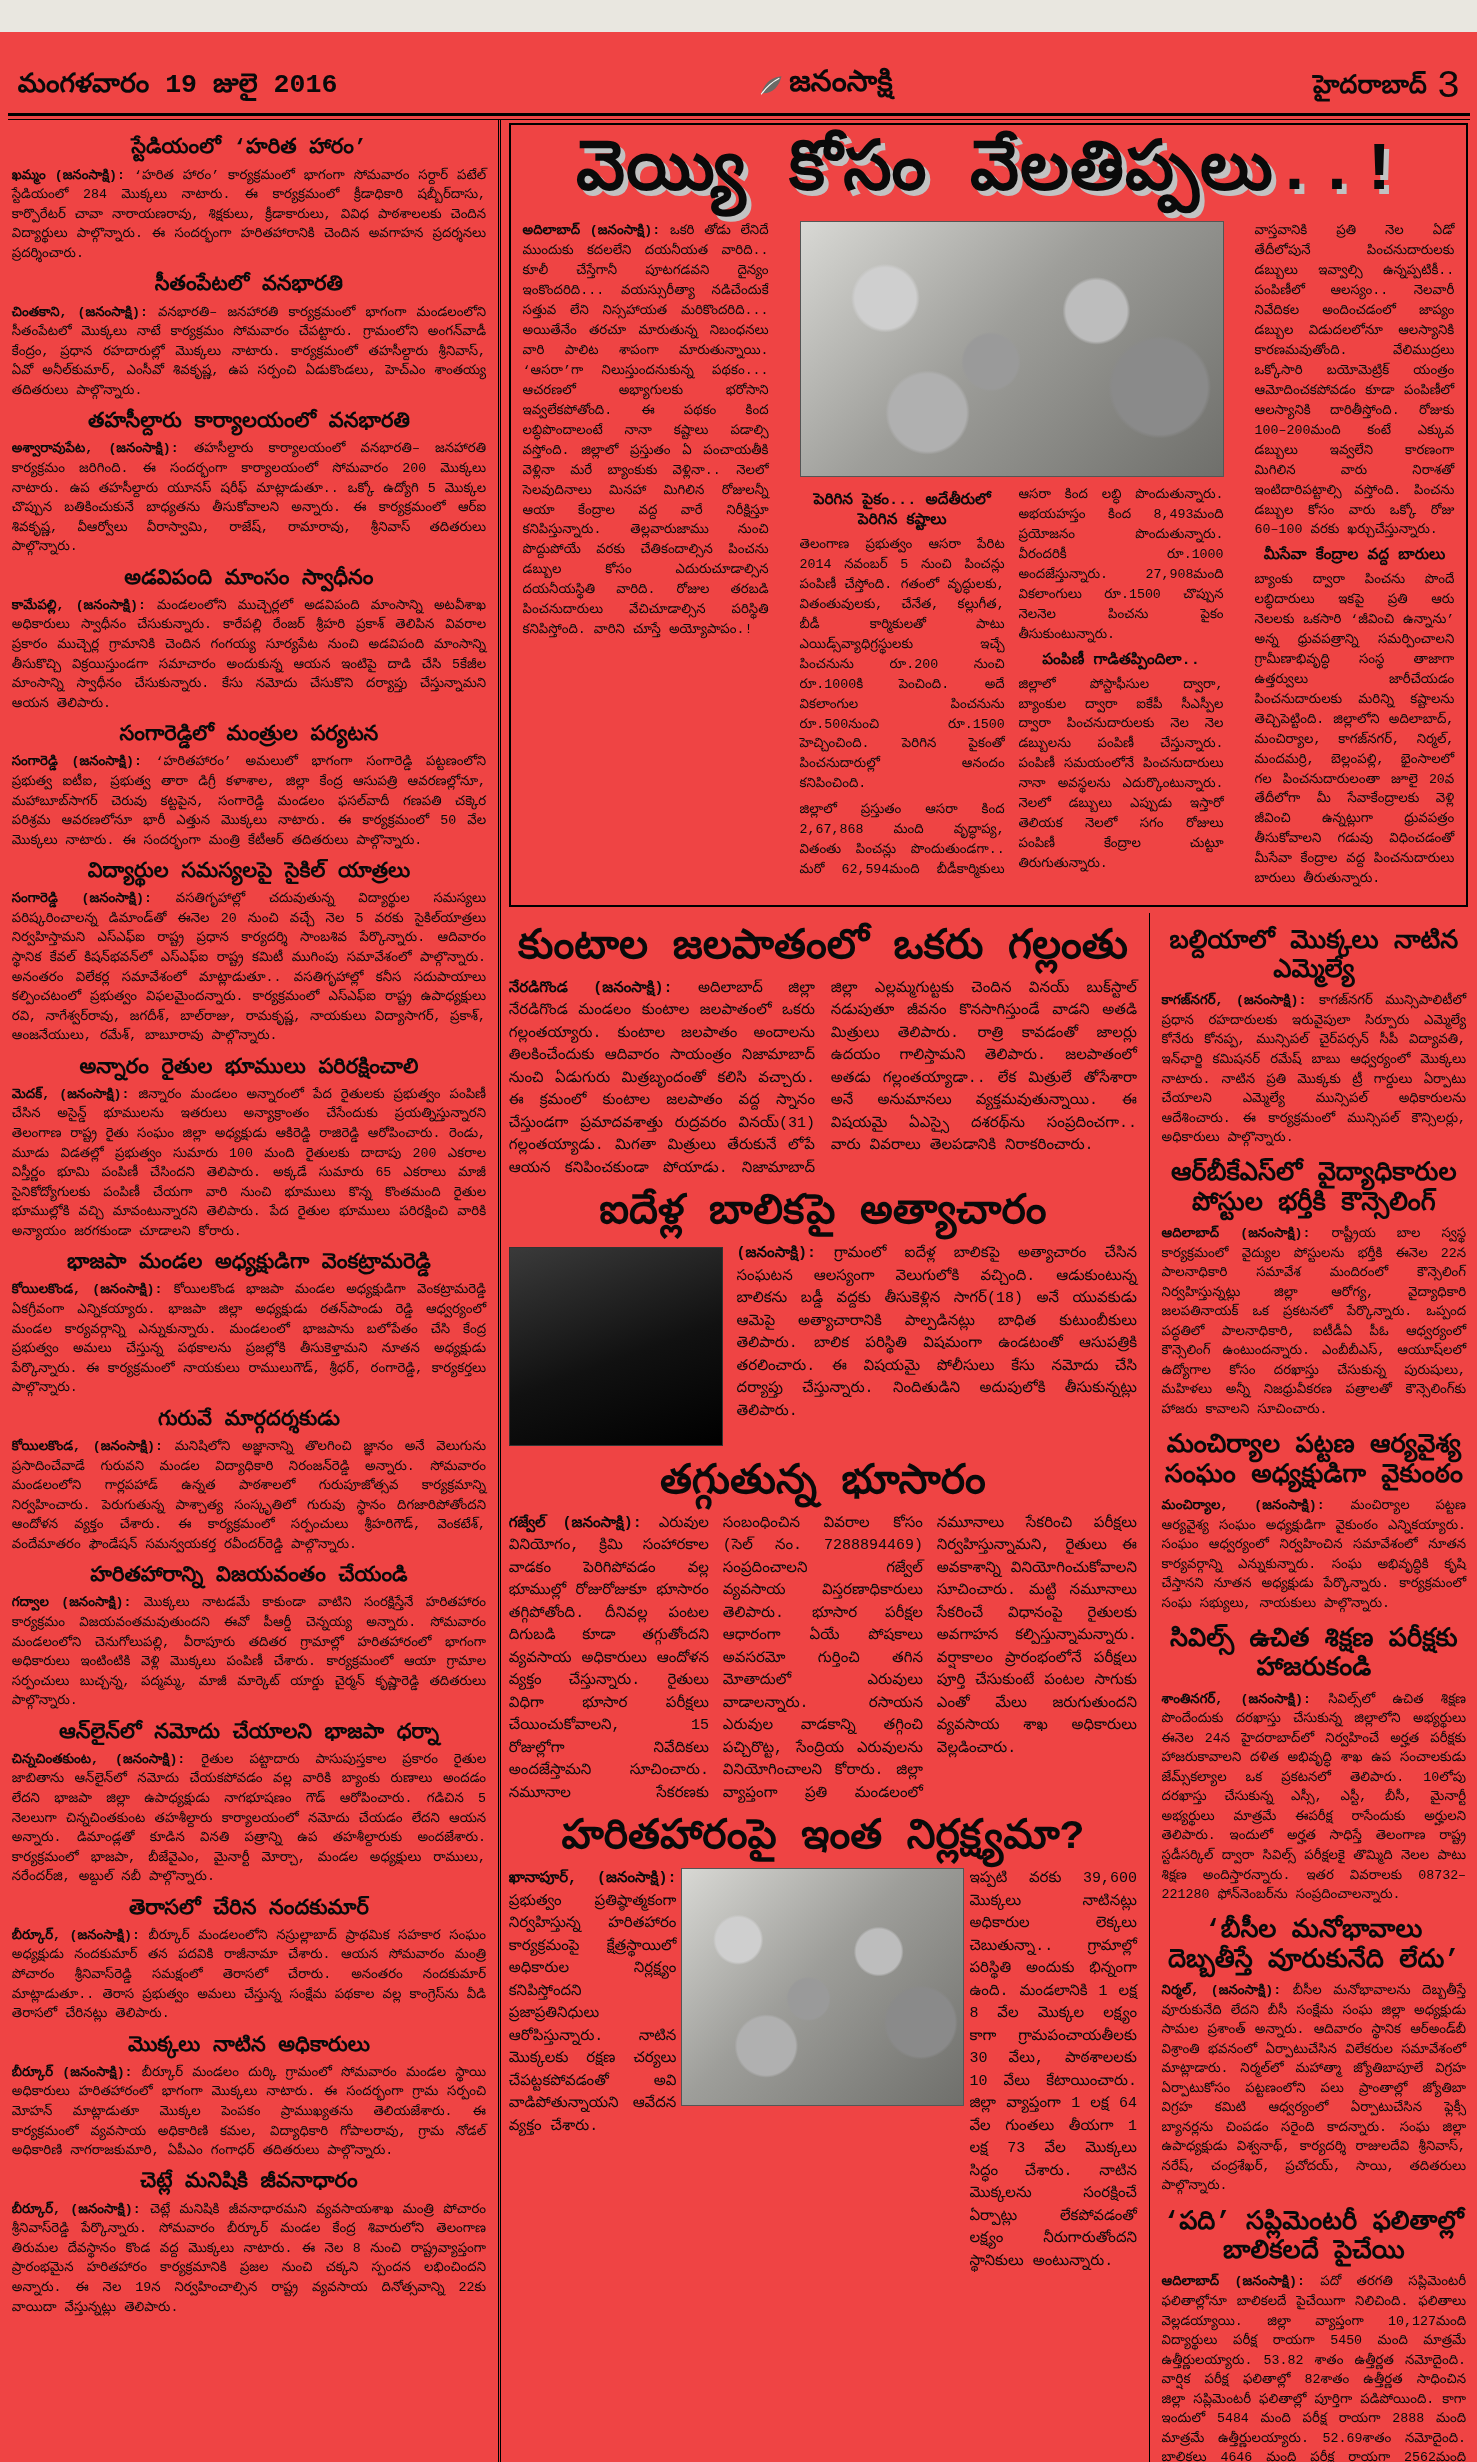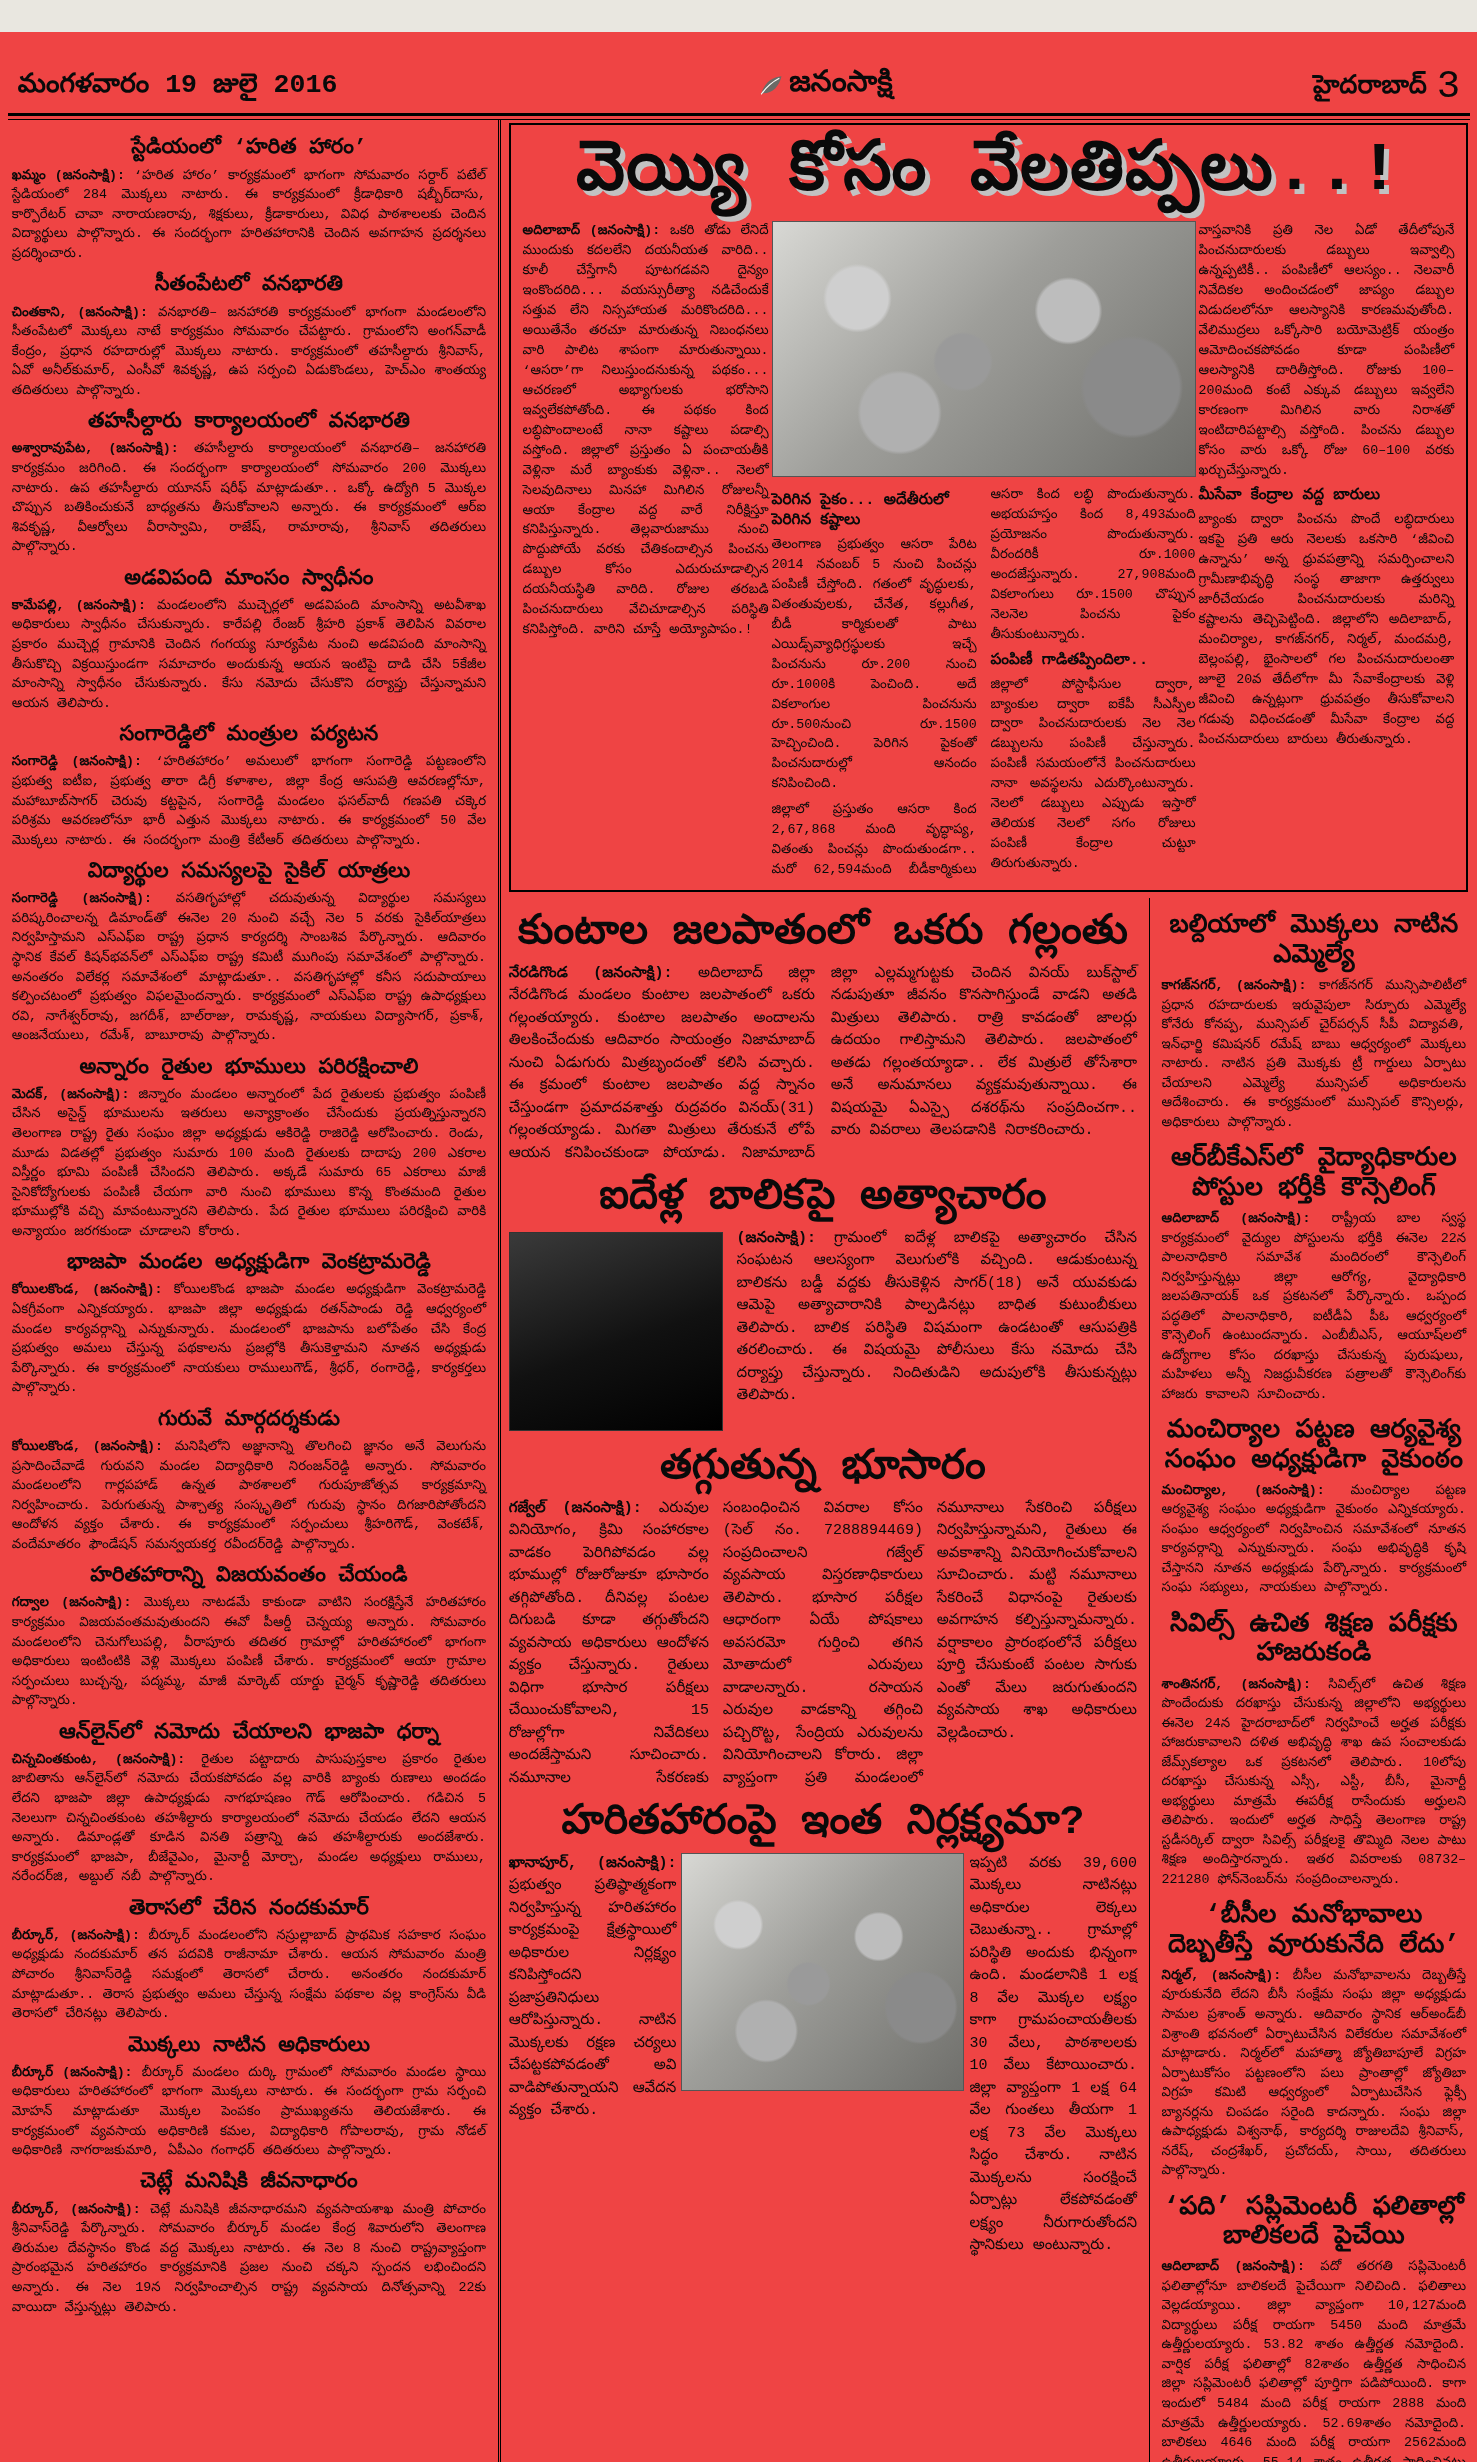--- a/index.html
+++ b/index.html
@@ -18,24 +18,24 @@
   .col-left{width:493px;box-sizing:border-box;padding:5.9px 11.8px 0 3.9px;border-right:3px double #000;}
   .col-right-area{flex:1;box-sizing:border-box;padding:0 2px 0 7.9px;}
   
   .art h2{font-size:21px;line-height:1.12;text-align:center;font-weight:800;margin:9.9px 0 5.9px;}
   .art p{font-size:13.3px;line-height:1.47;text-align:justify;margin:0 0 3.9px;}
   .art b.dl{font-weight:800;}
   
   .mainbox{border:2px solid #000;margin-top:3px;padding:5.9px 11.8px 9.9px;box-sizing:border-box;}
   .mainbox .bigh{font-size:69px;font-weight:800;text-align:center;letter-spacing:1px;
       margin:3.9px 0 13.8px;text-shadow:4.9px 4.9px 0 #c2c2c2;line-height:1.05;}
-  .mbody{display:flex;gap:3px;}
+  .mbody{display:flex;gap:31px;}
   .mc1{width:246px;} .mcm{width:424px;} .mc4{flex:1;}
   .mbody p{font-size:13.3px;line-height:1.5;text-align:justify;margin:0 0 5.9px;}
-  .subh{font-size:15.3px;font-weight:800;margin:5.9px 0 3.9px;}
+  .subh{font-size:15.3px;font-weight:800;text-align:center;margin:5.9px 0 3.9px;}
   .photo{background:
       radial-gradient(circle at 20% 30%, #cfcfcf 0 8%, transparent 9%),
       radial-gradient(circle at 45% 55%, #9a9a9a 0 10%, transparent 11%),
       radial-gradient(circle at 70% 35%, #bdbdbd 0 9%, transparent 10%),
       radial-gradient(circle at 85% 65%, #8a8a8a 0 12%, transparent 13%),
       radial-gradient(circle at 30% 75%, #b0b0b0 0 11%, transparent 12%),
       linear-gradient(135deg,#d8d8d4 0%,#9e9e9a 45%,#6f6f6b 100%);
       border:1px solid #555;}
   .ph-main{width:422px;height:254px;margin:0 0 7.9px;}
   .twocol{columns:2;column-gap:13.8px;}

